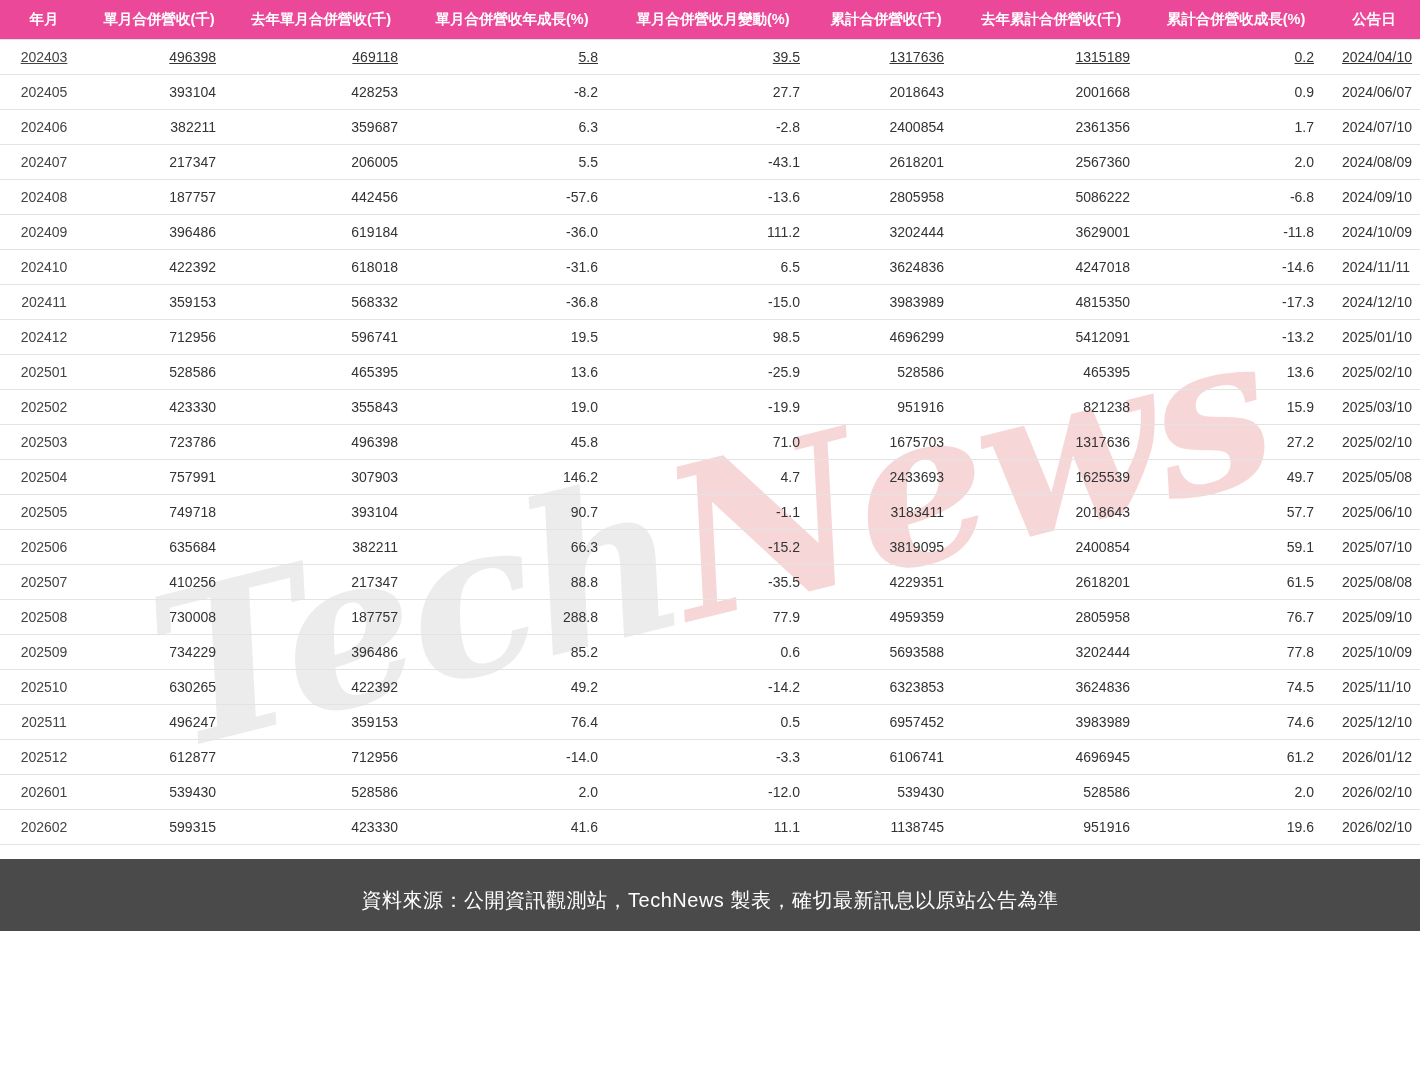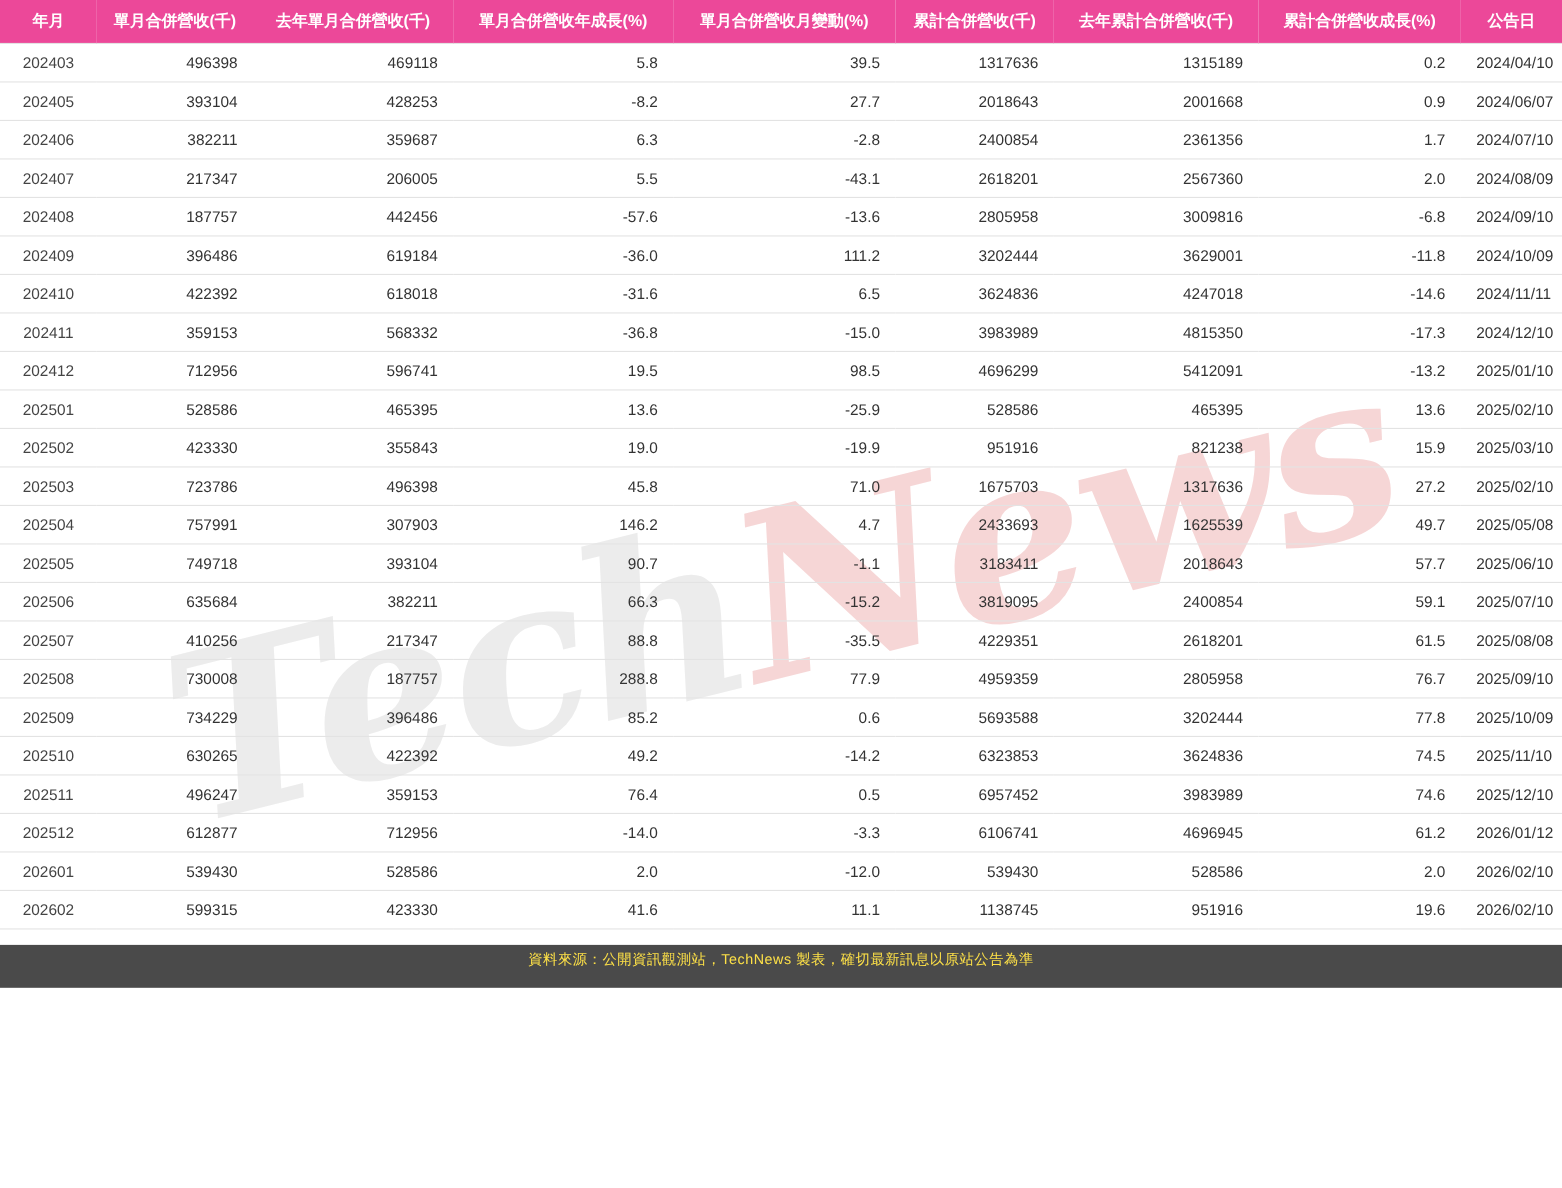--- a/index.html
+++ b/index.html
@@ -68,39 +68,40 @@
   }
   table.revenue tbody td.c-ym {
     text-align: center;
     color: #444;
   }
   table.revenue tbody td.c-date {
     text-align: left;
   }
   table.revenue tbody tr:first-child td {
     border-top: 1px solid #e3e3e3;
+    text-decoration: underline;
   }
   .col-ym    { width: 88px; }
   .col-mrev  { width: 142px; }
   .col-lyrev { width: 182px; }
   .col-yoy   { width: 200px; }
   .col-mom   { width: 202px; }
   .col-acc   { width: 144px; }
   .col-lyacc { width: 186px; }
   .col-accg  { width: 184px; }
   .col-date  { width: 92px; }
 
   .footer {
     position: relative;
     z-index: 10;
     background: #4a4a4a;
-    color: #fde047;
-    font-size: 13px;
+    color: #ffffff;
+    font-size: 20px;
     text-align: center;
-    padding: 4px 0 17px 0;
+    padding: 28px 0 17px 0;
     margin-top: 14px;
     letter-spacing: 0.5px;
   }
 </style>
 </head>
 <body>
 
 <div class="watermark">
   <span><span>Tech</span><span class="red">News</span></span>
 </div>
@@ -175,21 +176,21 @@
         <td class="c-num">2.0</td>
         <td class="c-date">2024/08/09</td>
       </tr>
       <tr>
         <td class="c-ym">202408</td>
         <td class="c-num">187757</td>
         <td class="c-num">442456</td>
         <td class="c-num">-57.6</td>
         <td class="c-num">-13.6</td>
         <td class="c-num">2805958</td>
-        <td class="c-num">3009816</td>
+        <td class="c-num">5086222</td>
         <td class="c-num">-6.8</td>
         <td class="c-date">2024/09/10</td>
       </tr>
       <tr>
         <td class="c-ym">202409</td>
         <td class="c-num">396486</td>
         <td class="c-num">619184</td>
         <td class="c-num">-36.0</td>
         <td class="c-num">111.2</td>
         <td class="c-num">3202444</td>

